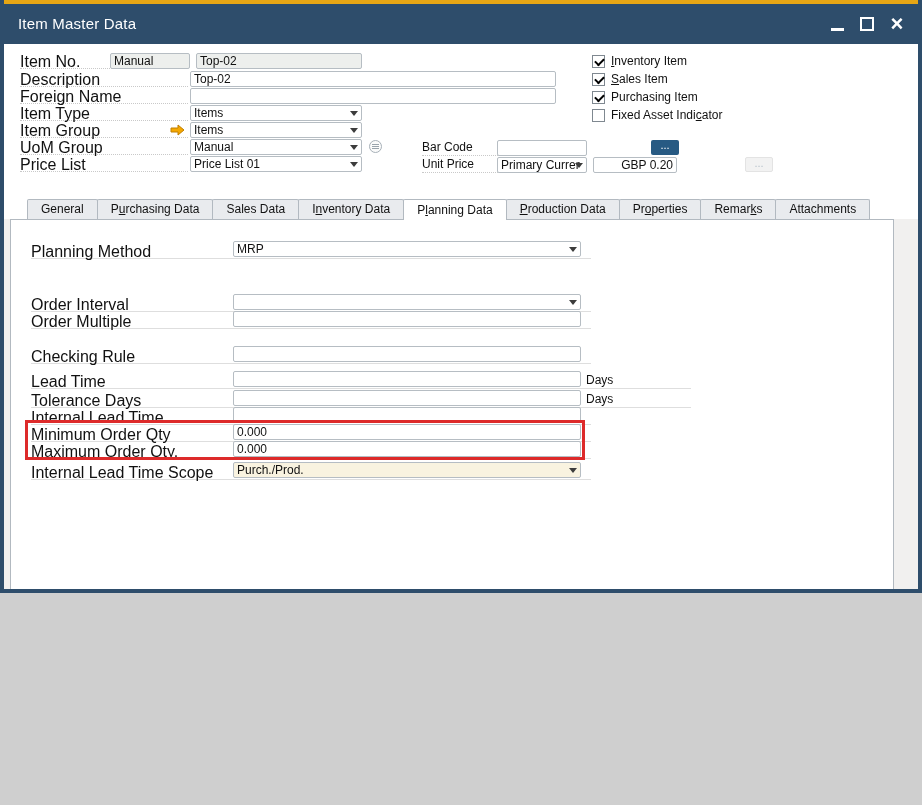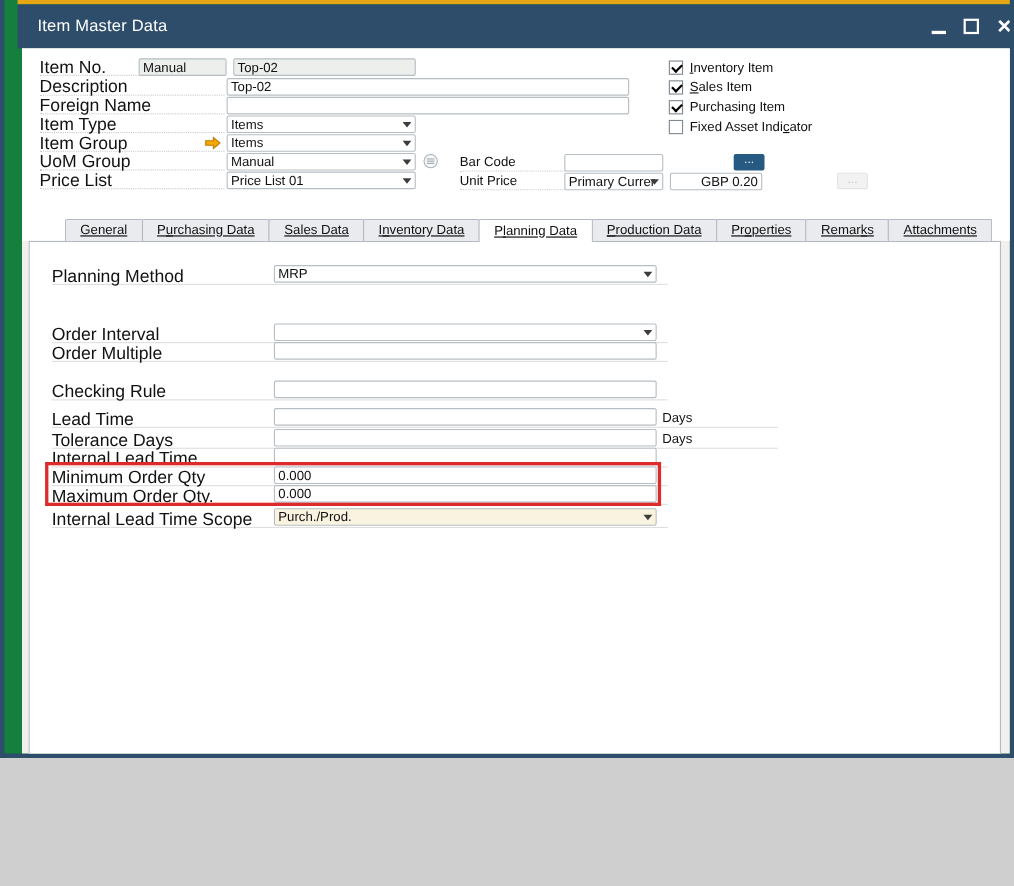--- a/index.html
+++ b/index.html
@@ -1,39 +1,38 @@
 <!DOCTYPE html>
 <html><head>
 <meta charset="utf-8">
 <style>
   * { margin:0; padding:0; box-sizing:border-box; }
   html,body { background:#cfcfcf; }
   body { font-family:"Liberation Sans", sans-serif; }
 
   .window {
-    position:relative; width:922px; height:689px; background:#15803d;
+    position:relative; width:922px; height:593px; background:#ffffff;
     border-left:4px solid #2E4D6B; border-right:4px solid #2E4D6B; border-bottom:4px solid #2E4D6B;
     overflow:hidden;
-    padding-left:16px;
   }
   .accent-strip { height:4px; background:#E7A614; margin:0 -4px; width:922px; }
   .titlebar { position:relative; height:40px; background:#2E4D6B; margin:0 -4px; width:922px; }
   .titlebar .title { position:absolute; left:18px; top:0; line-height:40px; color:#fff; font-size:15px; letter-spacing:.2px; }
   .win-controls { position:absolute; right:10px; top:0; height:40px; display:flex; align-items:center; }
   .wc { width:30px; height:26px; display:flex; align-items:center; justify-content:center; cursor:default; }
   .min-glyph { width:13px; height:3px; background:#fff; margin-top:10px; }
   .max-glyph { width:14px; height:14px; border:2px solid #fff; }
   .wc.close { color:#fff; font-size:22px; font-weight:bold; line-height:22px; }
 
   .body { position:relative; width:914px; height:757px; background:#F1F0EF; }
   .header-band { position:absolute; left:0; top:0; width:914px; height:175px; background:#fff; }
 
   .hlabel { position:absolute; left:16px; width:168px; height:16px; font-size:16px; color:#111;
             border-bottom:1px dotted #c9c9c9; white-space:nowrap; }
-  .hlabel2 { position:absolute; left:398px; width:96px; height:16px; font-size:12px; color:#111;
+  .hlabel2 { position:absolute; left:418px; width:96px; height:16px; font-size:12px; color:#111;
              border-bottom:1px dotted #c9c9c9; white-space:nowrap; }
 
   .inp, .dd {
     position:absolute; height:16px; background:#fff; border:1px solid #b6bdc3; border-radius:2px;
     font-size:12px; line-height:14px; color:#111; padding:0 3px; white-space:nowrap; overflow:hidden;
   }
   .dd { padding-right:15px; }
   .arr { position:absolute; right:3px; top:5px; width:0; height:0;
          border-left:4px solid transparent; border-right:4px solid transparent; border-top:5px solid #3c3c3c; }
   .graybg { background:#EDEFED; }
@@ -49,21 +48,21 @@
 
   .mini-btn { position:absolute; width:28px; height:15px; background:#275A83; color:#fff; border-radius:2px;
     font-size:11px; line-height:11px; text-align:center; }
   .mini-btn.faint { background:#f2f2f2; border:1px solid #e3e3e3; color:#b7c2cb; }
 
   .circle-icon { position:absolute; width:13px; height:13px; border:1px solid #a7b0b8; border-radius:50%; background:#fbfbfb; }
   .circle-icon::before { content:""; position:absolute; left:2px; top:3px; width:7px; height:1px; background:#9aa4ac;
     box-shadow:0 2px 0 #9aa4ac, 0 4px 0 #9aa4ac; }
   .link-arrow { position:absolute; width:15px; height:12px; }
 
-  .tabs { position:absolute; left:40px; top:155px; height:20px; display:flex; align-items:flex-start; z-index:3;text-decoration:underline; }
+  .tabs { position:absolute; left:24px; top:155px; height:20px; display:flex; align-items:flex-start; z-index:3; }
   .tab { height:20px; line-height:19px; padding:0 13px; font-size:12px; color:#111; background:#E9EBEE;
     border:1px solid #b2b9c0; border-bottom:none; border-radius:2px 2px 0 0; margin-left:-1px; white-space:nowrap; }
   .tab.active { background:#fff; height:21px; line-height:20px; margin-bottom:-1px; z-index:4; position:relative; }
 
   .panel { position:absolute; left:6px; top:175px; width:884px; height:536px; background:#fff; border:1px solid #b2b9c0; }
 
   .prow { position:absolute; left:20px; height:18px; border-bottom:1px solid #dedede; }
   .plabel { position:absolute; left:0; top:2px; font-size:16px; color:#111; white-space:nowrap; }
   .prow .inp, .prow .dd { left:202px; top:0; width:348px; }
   .suffix { position:absolute; left:555px; top:2px; font-size:12px; color:#111; }

